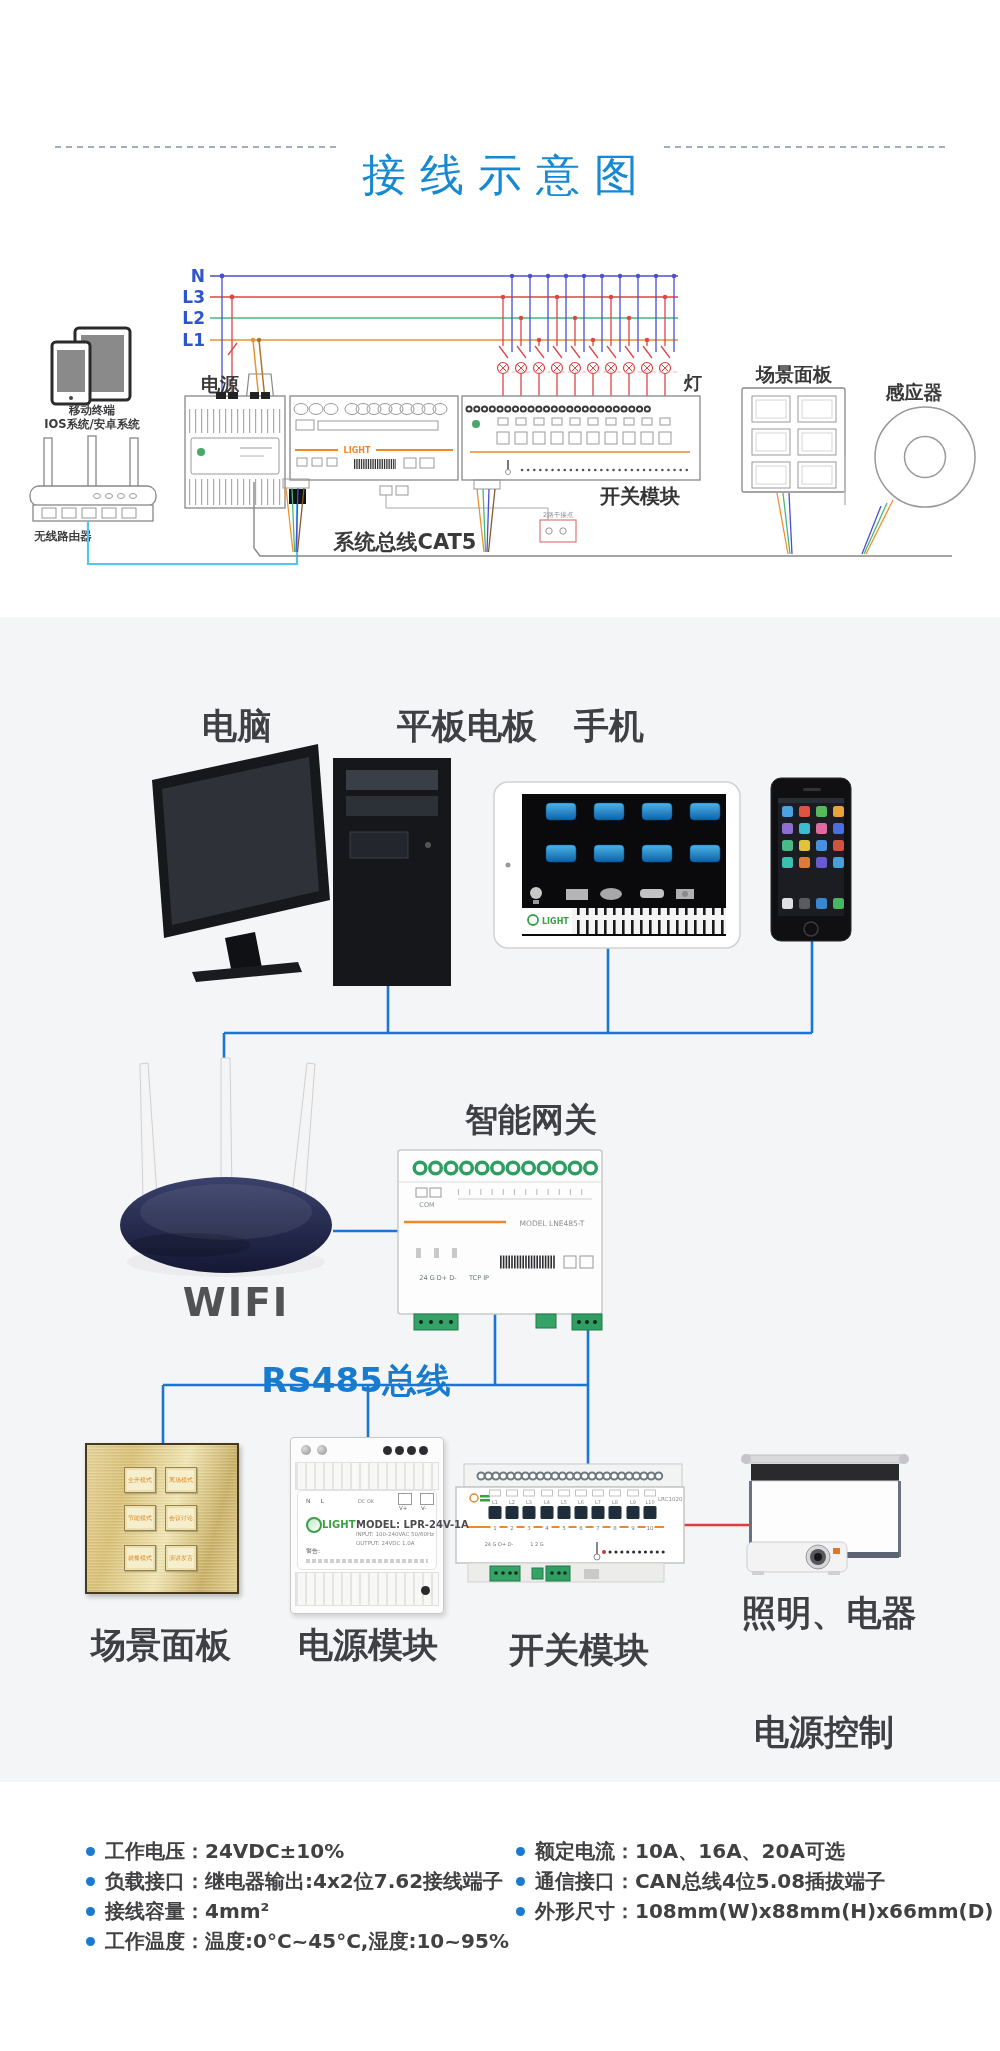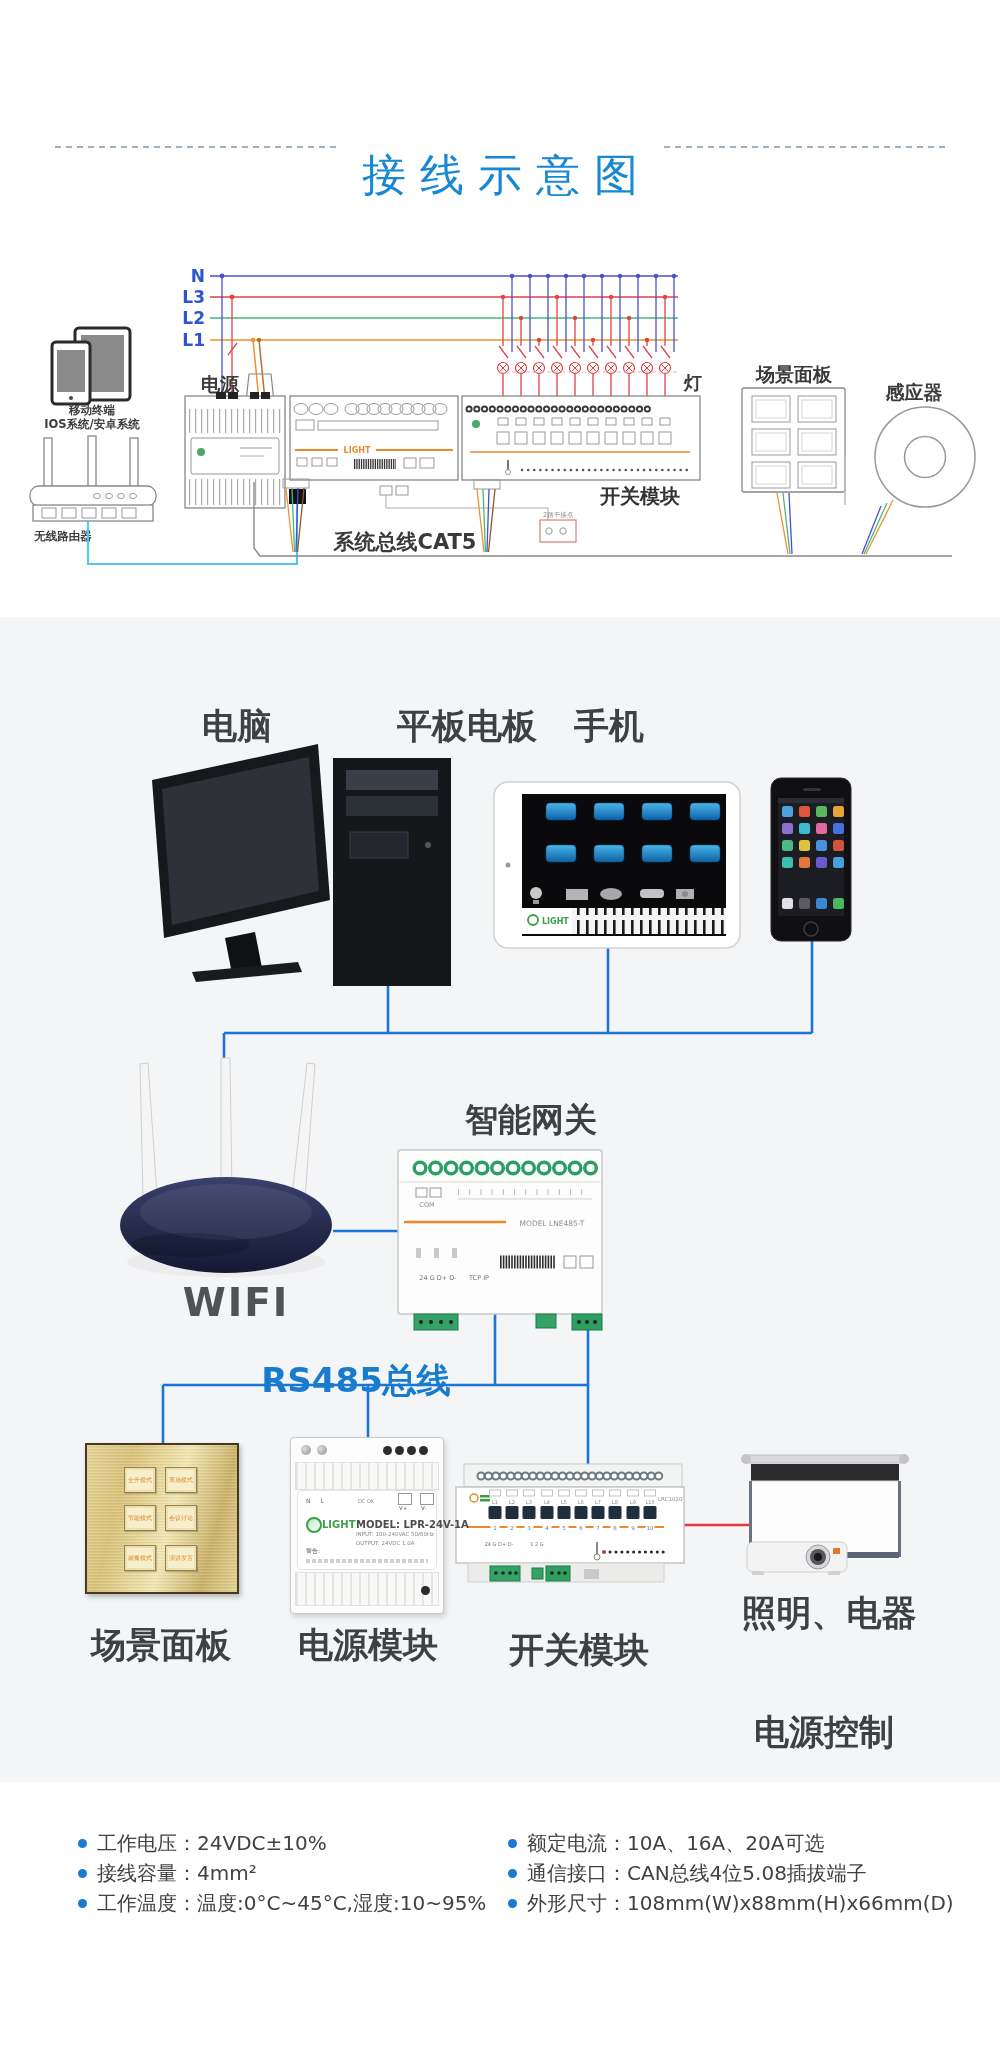--- a/index.html
+++ b/index.html
@@ -31,21 +31,21 @@
   .fins{position:absolute;left:4px;width:142px;height:26px;border:1px solid #e0e0de;
       background:repeating-linear-gradient(90deg,#e4e4e2 0 2px,#f8f8f6 2px 9px);}
   .pm-panel{position:absolute;left:6px;top:52px;width:138px;height:78px;background:#fff;border:1px solid #e2e2e2;border-radius:5px;}
   .pm-panel span{position:absolute;white-space:nowrap;}
   .pm-swirl{position:absolute;left:8px;top:26px;width:12px;height:12px;border:2px solid #3aa045;border-radius:50%;
       background:linear-gradient(135deg,#bfe6c8,#fff);}
   .pm-warnline{position:absolute;left:8px;top:68px;width:122px;height:4px;
       background:repeating-linear-gradient(90deg,#cfcfcf 0 4px,transparent 4px 6px);}
   .pm .knob{position:absolute;left:130px;top:148px;width:9px;height:9px;border-radius:50%;background:#2a2a2d;}
   
-  .spec-col{position:absolute;top:1824px;margin:8px;padding:0;list-style:none;}
+  .spec-col{position:absolute;top:1824px;margin:16px;padding:0;list-style:none;font-weight:bold;}
   .spec-col li{display:flex;align-items:center;margin-bottom:7px;font-size:20px;line-height:23px;color:#414042;white-space:nowrap;}
   .spec-col .dot{width:9px;height:9px;border-radius:50%;background:#1a7ad2;margin-right:10px;flex:none;}
   
   .wb{stroke:#4a4fd0;stroke-width:1.3;} .wr{stroke:#e04343;stroke-width:1.3;} .wr1{stroke:#e04343;stroke-width:1;}
   .db{fill:#4a4fd0;} .dr{fill:#e04343;}
   .lamp{fill:#fff;stroke:#e04343;stroke-width:1.2;}
   .outl{fill:#fff;stroke:#888;stroke-width:1.3;}
   .outl2{fill:none;stroke:#999;stroke-width:1;}
   .tink{font-size:11.5px;font-weight:bold;fill:#3c3c3e;}
   .tbig{font-size:19px;font-weight:bold;fill:#3a3a3a;}
@@ -596,20 +596,24 @@
   <div class="knob"></div>
 </div>
 
 <ul class="spec-col" style="left:70px;">
   <li>
       <span class="dot"></span>
       <span>工作电压：24VDC±10%</span>
     </li>
   <li>
       <span class="dot"></span>
+      <span>负载接口：继电器输出:4x2位7.62接线端子</span>
+    </li>
+  <li>
+      <span class="dot"></span>
       <span>接线容量：4mm²</span>
     </li>
   <li>
       <span class="dot"></span>
       <span>工作温度：温度:0°C~45°C,湿度:10~95%</span>
     </li>
 </ul>
 <ul class="spec-col" style="left:500px;">
   <li>
       <span class="dot"></span>

